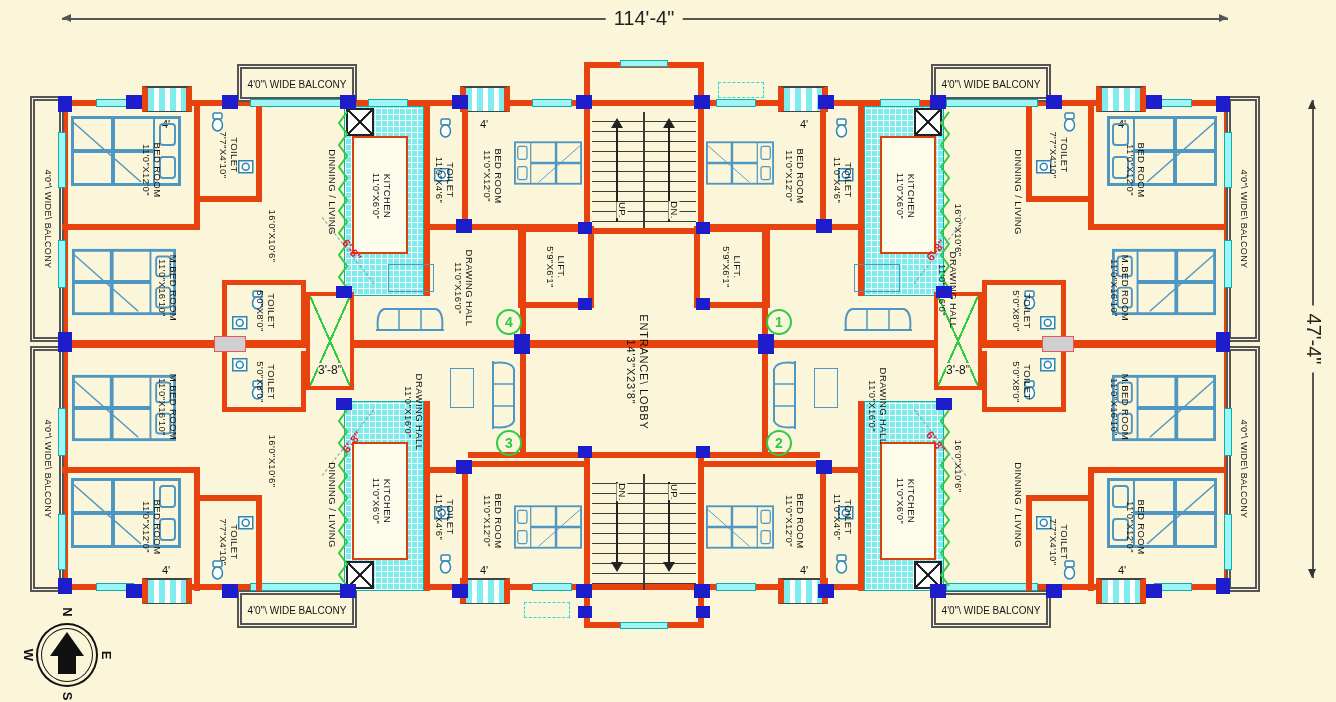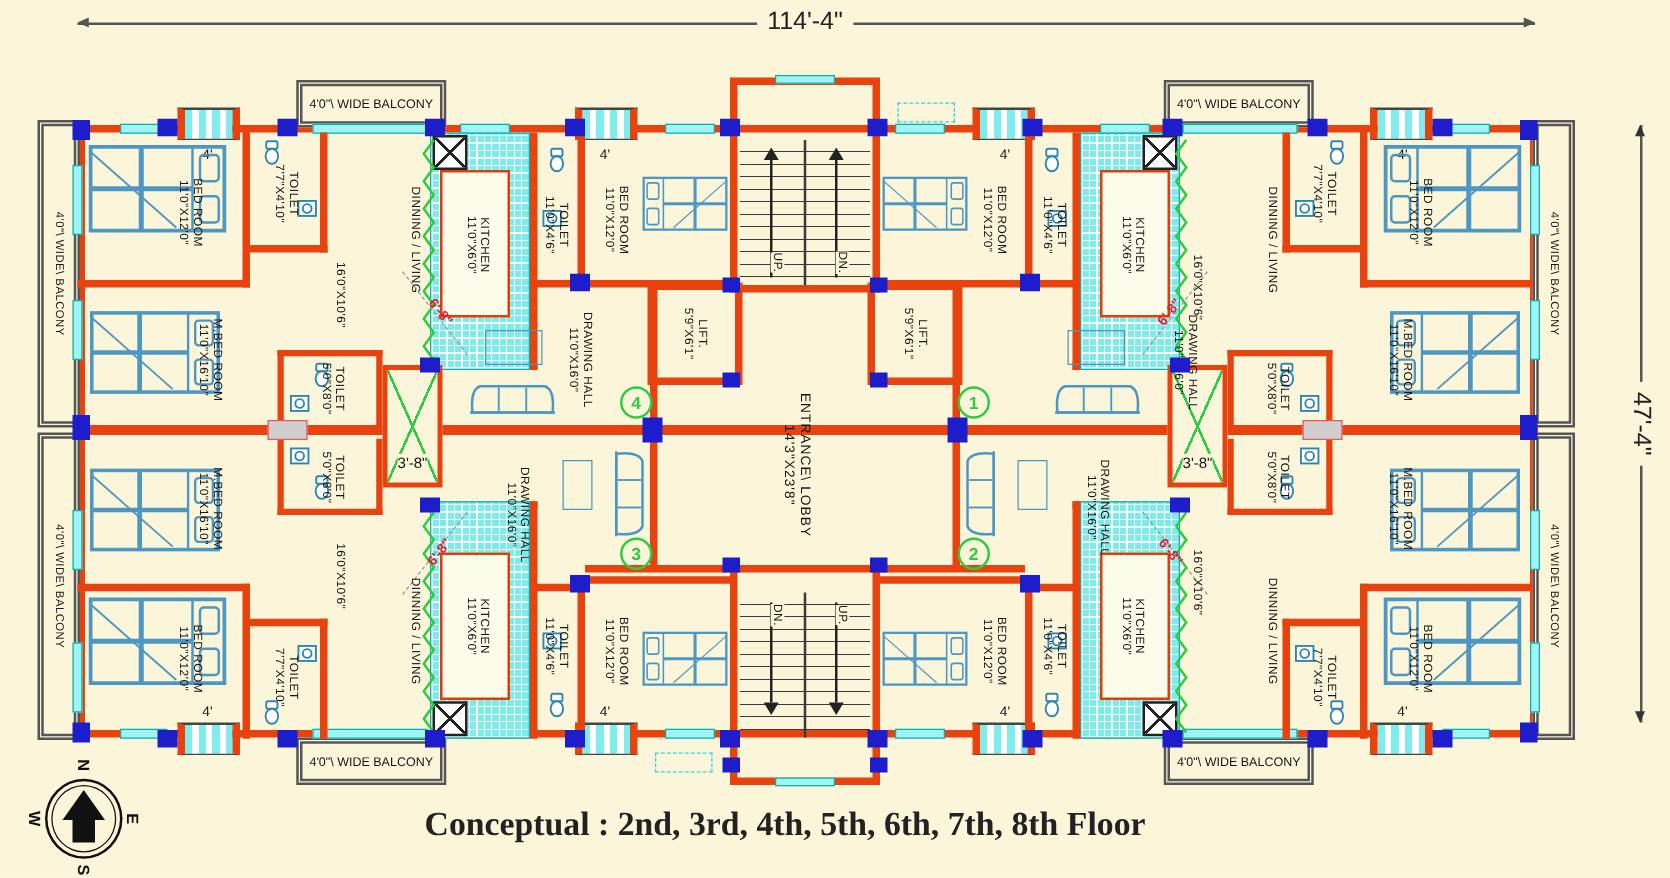--- a/index.html
+++ b/index.html
@@ -651,14 +651,13 @@
 
 <div class="comp" style="left:36px;top:623px;width:62px;height:64px;border:2px solid #111"></div>
 <div class="comp" style="left:41px;top:628px;width:52px;height:54px;border:1.5px solid #111"></div>
 <div class="a" style="left:50px;top:632px;width:0;height:0;border-left:17px solid transparent;border-right:17px solid transparent;border-bottom:24px solid #111"></div>
 <div class="a" style="left:58px;top:656px;width:18px;height:18px;background:#111"></div>
 <div class="cletter" style="left:67px;top:612px">N</div>
 <div class="cletter" style="left:106px;top:655px">E</div>
 <div class="cletter" style="left:67px;top:696px">S</div>
 <div class="cletter" style="left:28px;top:655px">W</div>
 
-<div id="title" style="left:628px;top:644px">Conceptual : 2nd, 3rd, 4th, 5th, 6th, 7th, 8th Floor</div>
 </div>
 
 </body></html>

